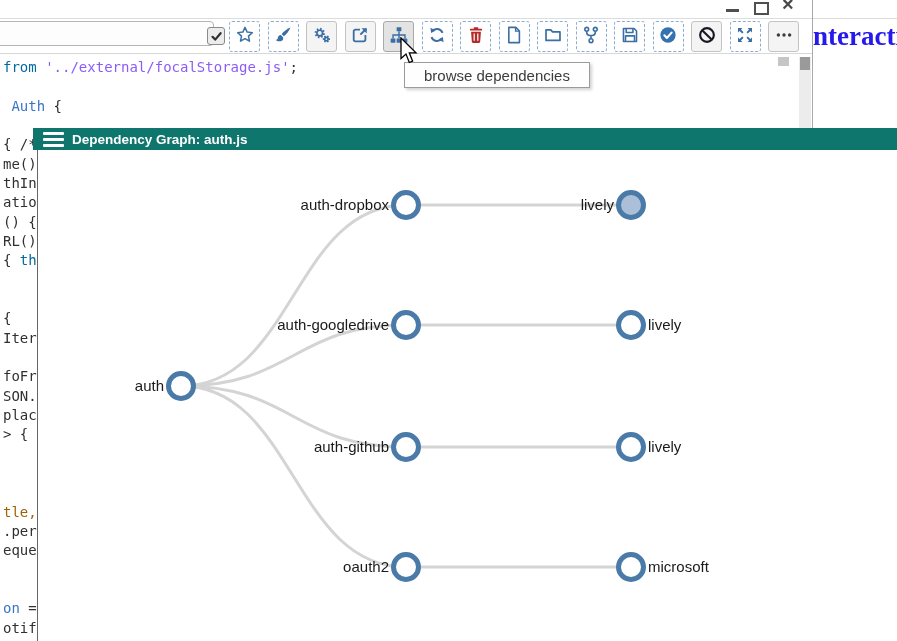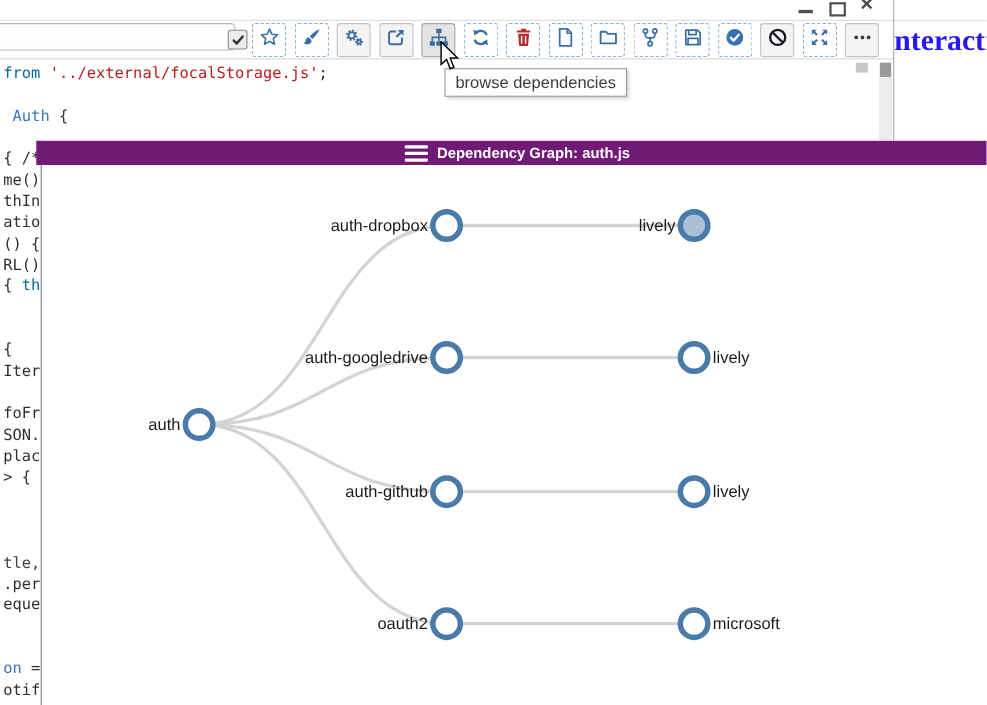--- a/index.html
+++ b/index.html
@@ -24,35 +24,35 @@
     border-radius:3px;background:#ececec;display:flex;align-items:center;justify-content:center;cursor:pointer;}
   .toolbar{position:absolute;left:229px;top:21px;display:flex;gap:7.5px;}
   .tbtn{width:31px;height:31px;box-sizing:border-box;border-radius:3px;display:flex;align-items:center;
     justify-content:center;cursor:pointer;background:#fff;}
   .tbtn.dashed{border:1px dashed #8aaed2;}
   .tbtn.solid{border:1px solid #c3c3c3;background:#f4f4f4;}
   .tbtn.active{border:1px solid #a9a9a9;background:#e3e3e3;}
   
   .code{position:absolute;left:3px;top:58px;width:806px;font-family:"DejaVu Sans Mono","Liberation Mono",monospace;
     font-size:14px;line-height:19.33px;white-space:pre;color:#303030;cursor:text;}
-  .code .k{color:#0369a1;} .code .s{color:#b91c1c;} .code .o{color:#404040;} .code .b{color:#3a74c8;}
+  .code .k{color:#0369a1;} .code .s{color:#8b5cf6;} .code .o{color:#a16207;} .code .b{color:#3a74c8;}
   
   .sb-track{position:absolute;left:799px;top:57px;width:12px;height:71px;background:#ececec;}
   .sb-thumb{position:absolute;left:800px;top:57px;width:10px;height:13px;background:#9a9a9a;cursor:pointer;}
   .sb-corner{position:absolute;left:778px;top:57px;width:11px;height:9px;background:#c6c6c6;}
   
   .tooltip{position:absolute;left:404px;top:62px;height:24px;background:#fefefe;border:1px solid #9b9b9b;
-    box-shadow:2px 2px 3px rgba(0,0,0,0.18);display:flex;align-items:center;padding:0 9px;
+    box-shadow:2px 2px 3px rgba(0,0,0,0.18);display:flex;align-items:center;padding:0 19px;
     font-size:15px;color:#3c3c3c;white-space:nowrap;z-index:40;}
   .cursor{position:absolute;left:400px;top:37px;z-index:50;}
   
   .panel{position:absolute;left:37px;top:128px;width:860px;height:513px;background:#fff;
     border-left:1px solid #666;z-index:20;}
-  .panel-header{position:absolute;left:-5px;top:0;width:865px;height:22px;background:#701a75;
-    display:flex;align-items:center;cursor:move;justify-content:center;}
+  .panel-header{position:absolute;left:-5px;top:0;width:865px;height:22px;background:#0f766e;
+    display:flex;align-items:center;cursor:move;}
   .hamburger{width:21px;margin:0 8px 0 10px;cursor:pointer;}
   .hamburger div{height:3px;background:#fff;margin:3px 0;border-radius:1px;}
   .panel-title{color:#fff;font-weight:bold;font-size:13.5px;}
   .panel-body{position:absolute;left:0;top:22px;width:860px;height:491px;background:#fff;overflow:hidden;}
   .graph-label{font-size:15px;fill:#1a1a1a;font-family:"Liberation Sans",sans-serif;}
 </style>
 </head>
 <body>
 
 <div class="stage">

